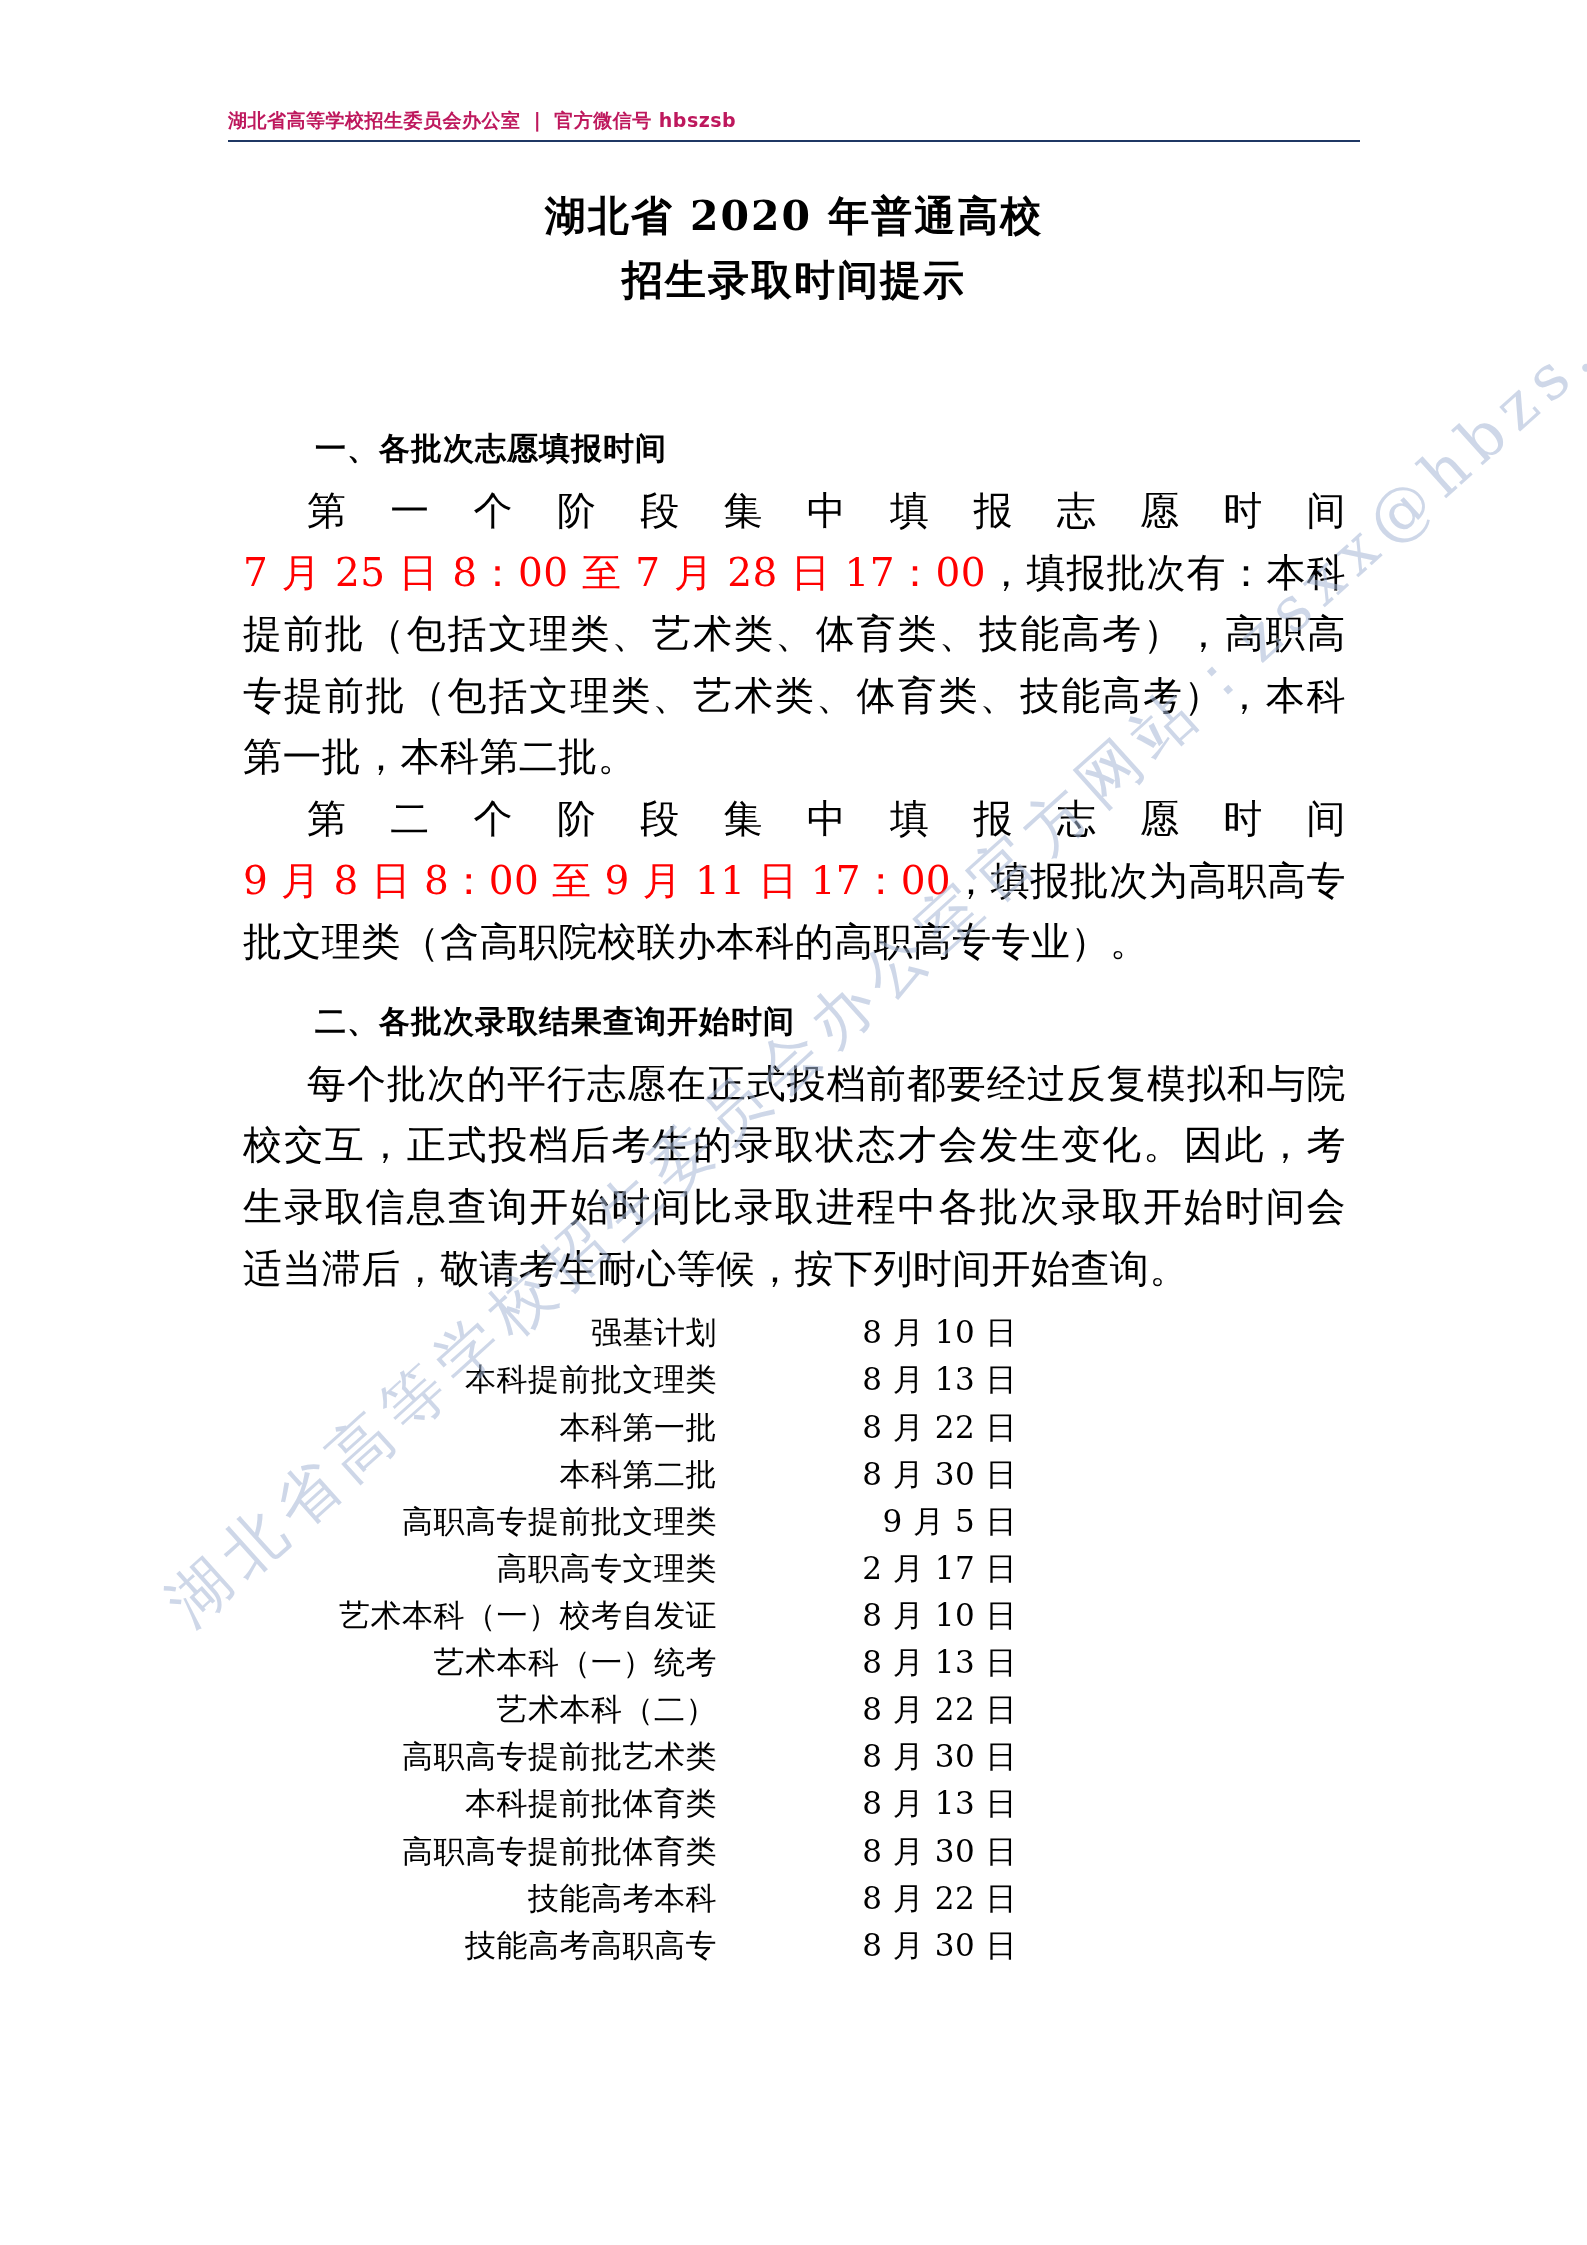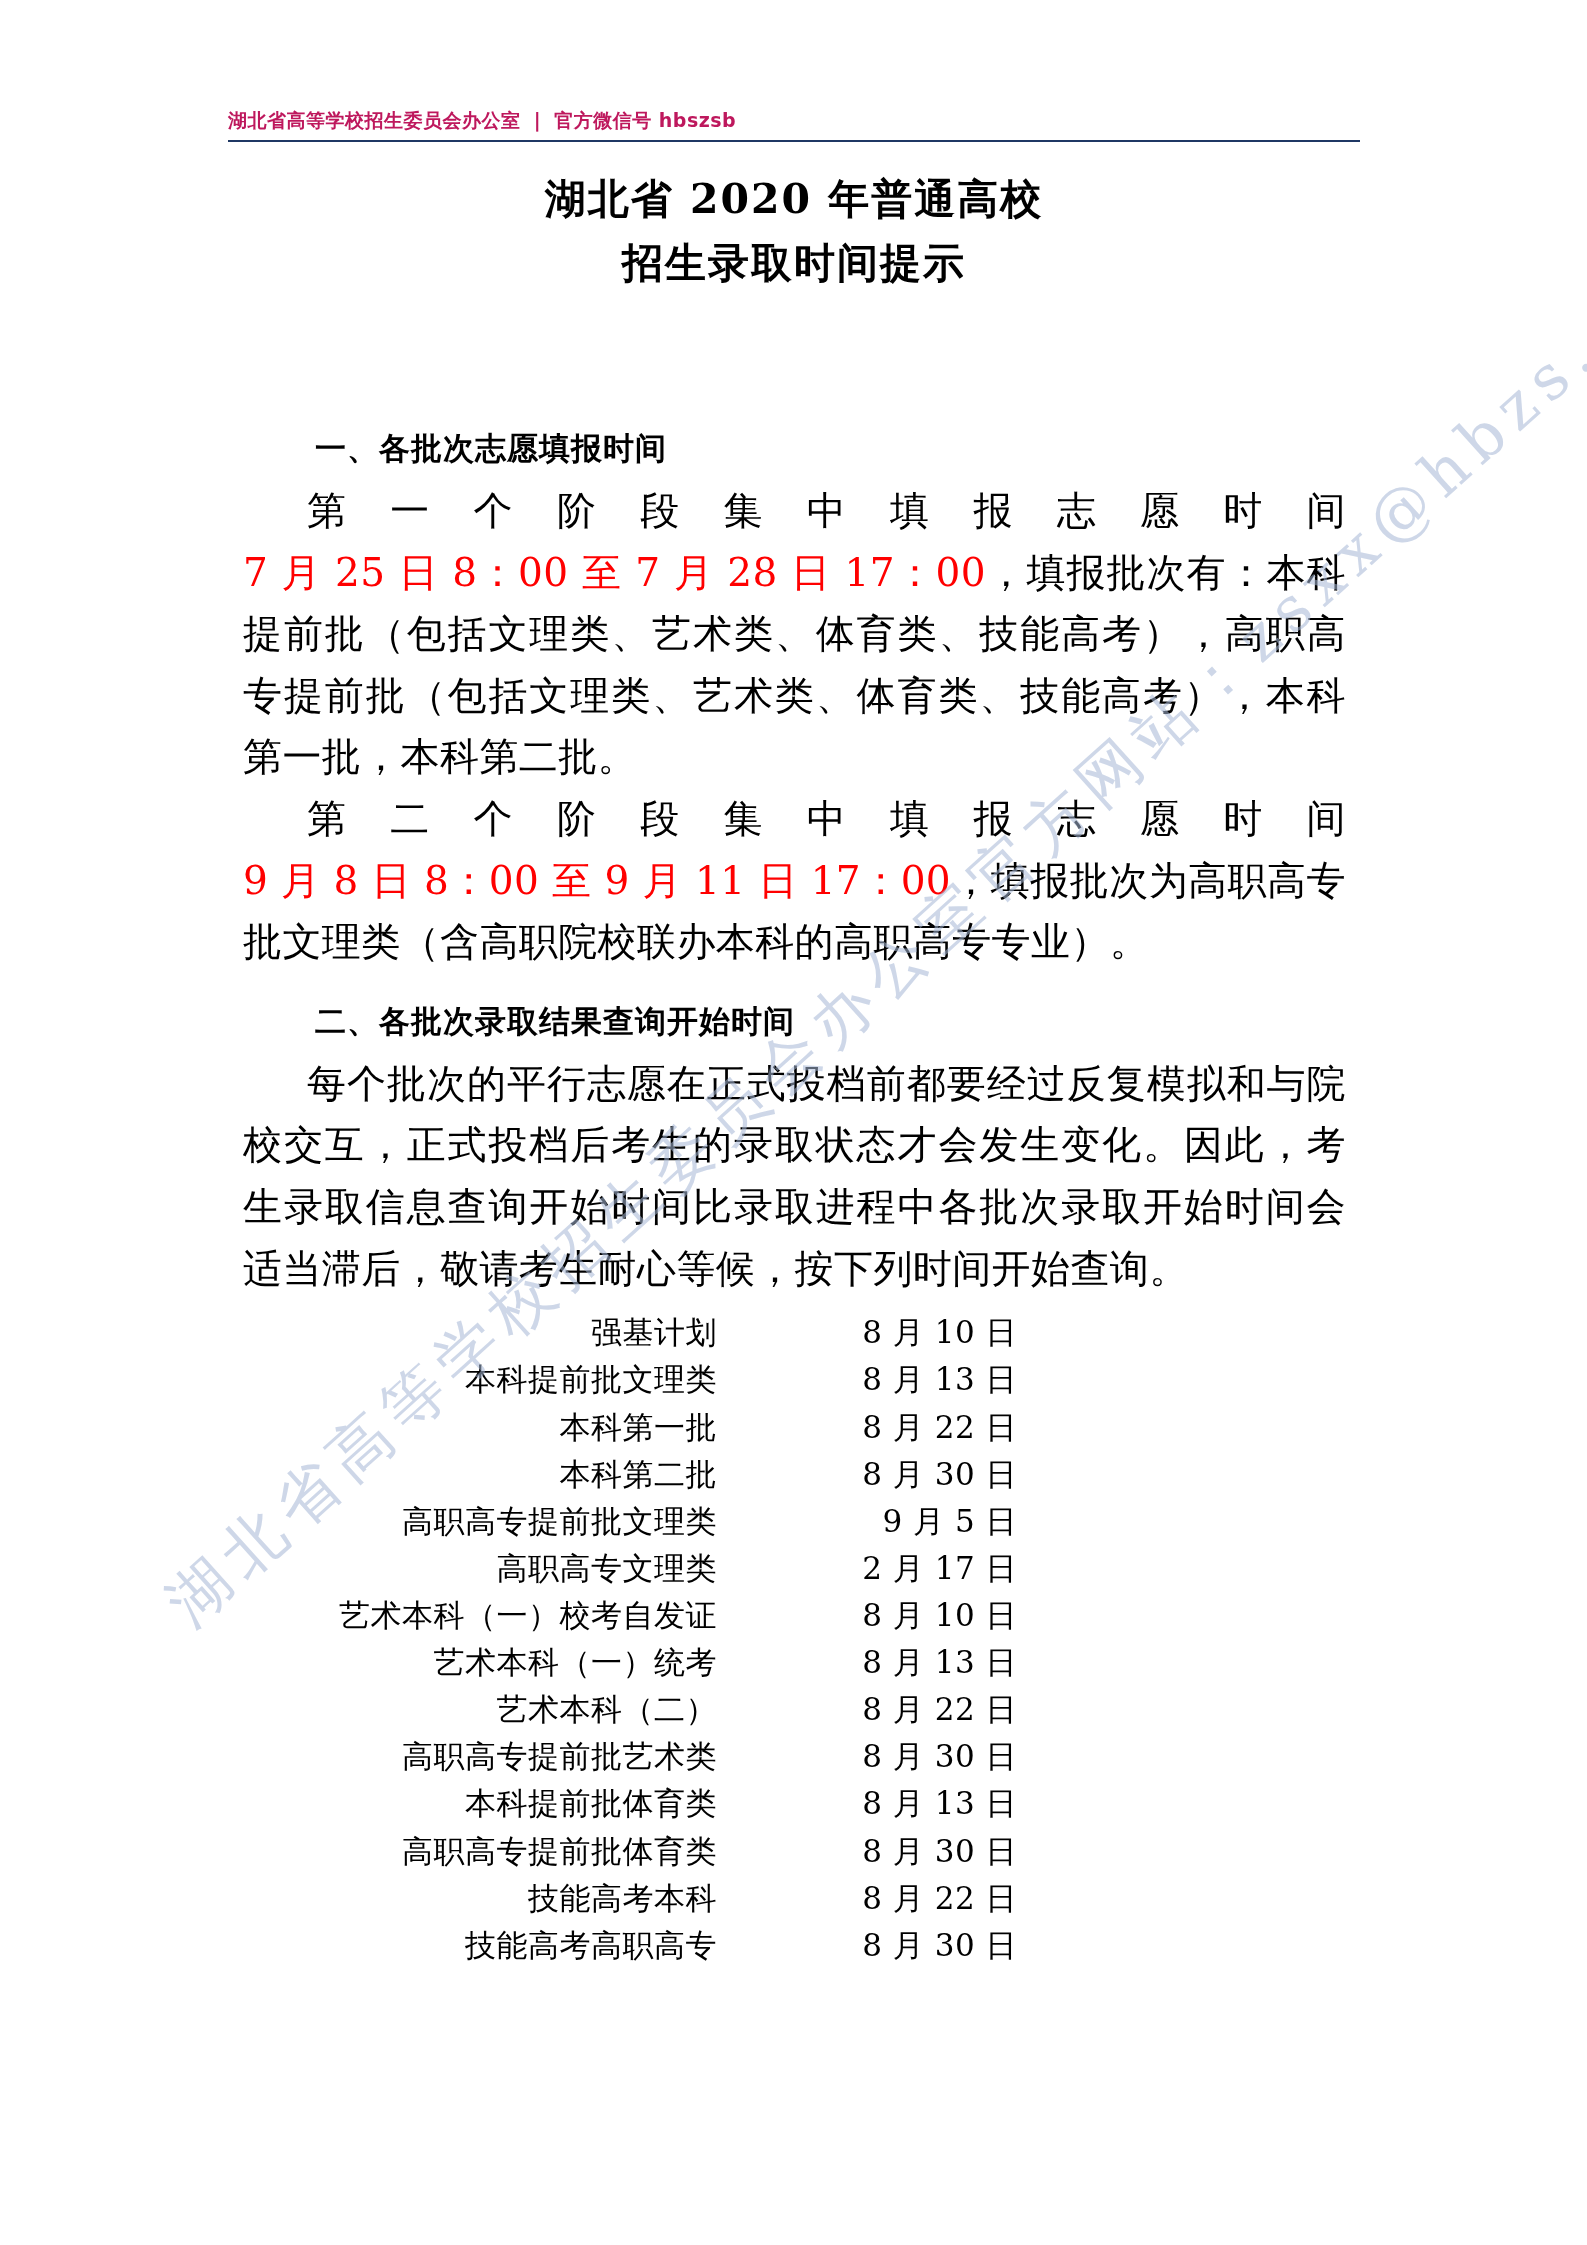--- a/index.html
+++ b/index.html
@@ -45,21 +45,21 @@
     top: 140px;
     width: 1132px;
     height: 0;
     border-top: 2px solid #1f3864;
   }
 
   
   .title {
     position: absolute;
     left: 228px;
-    top: 168px;
+    top: 185px;
     width: 1132px;
     text-align: center;
     font-family: "DejaVu Serif", serif;
     font-weight: bold;
     font-size: 41px;
     line-height: 1.55;
     letter-spacing: 2px;
   }
 
   

